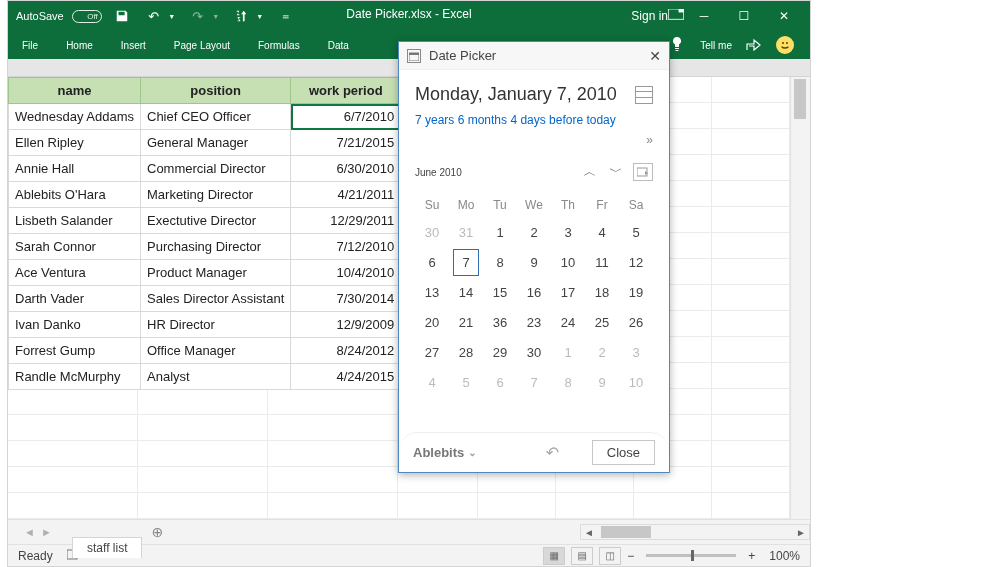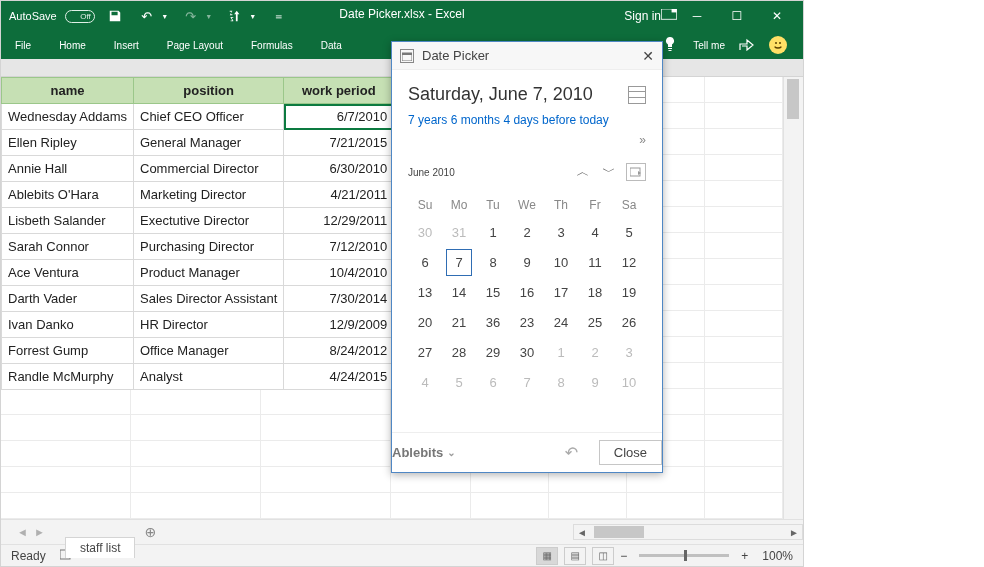--- a/index.html
+++ b/index.html
@@ -1,20 +1,21 @@
 <!DOCTYPE html>
 <html><head>
 <meta charset="utf-8">
 <style>
   * { box-sizing: border-box; font-family: "Segoe UI", Tahoma, sans-serif; }
   html, body { margin:0; padding:0; }
   .app {
     width: 804px; height: 567px; background: #7dd3fc;
     position: relative; overflow: hidden;
     border: 1px solid #d4d4d4;
+    margin-left: 7px;
   }
 
   
   .titlebar {
     height: 30px; background: #0d6d3b; display:flex; align-items:center;
     color:#ffffff; font-size:12px; position:relative;
   }
   .tb-left { display:flex; align-items:center; gap:8px; padding-left:8px; }
   .autosave { font-size:11px; }
   .autosave-pill {
@@ -92,21 +93,21 @@
   .cal { width:100%; border-collapse:collapse; margin-top:10px; }
   .cal th { color:#888; font-weight:normal; font-size:12px; width:14.28%; height:24px; }
   .cal td { text-align:center; font-size:13px; color:#444; height:30px; }
   .cal td.dim { color:#bbb; }
   .cal td.sel span {
     border:1.5px solid #2f6db3; padding:5px 8px; display:inline-block;
   }
 
   .pane-footer {
     position:absolute; bottom:0; left:0; right:0; height:40px; display:flex;
-    align-items:center; padding:0 0; border-top:1px solid #eee; gap:12px;
+    align-items:center; padding:0 14px; border-top:1px solid #eee; gap:24px;border-radius:19px;
   }
   .brand { flex:1; font-size:13px; color:#777; font-weight:600; display:flex; align-items:center; gap:4px; }
   .brand-d { font-size:10px; color:#999; }
   .undo-icn { width:22px; color:#aaa; font-size:16px; }
   .close-btn { border:1px solid #c6c6c6; padding:4px 14px; font-size:13px; color:#444; background:#fff; }
 
   
   .sheettabs {
     height:25px; background:#f3f3f3; border-top:1px solid #e1e1e1; display:flex; align-items:center;
     font-size:12px; color:#444;
@@ -300,21 +301,21 @@
         <svg width="10" height="10" viewBox="0 0 10 10">
             <rect x="0" y="2" width="10" height="8" fill="none" stroke="#777"></rect>
             <rect x="0" y="2" width="10" height="2" fill="#777"></rect>
           </svg>
       </span>
       <span class="pane-title">Date Picker</span>
       <span class="pane-close">✕</span>
     </div>
     <div class="pane-body">
       <div class="pane-heading">
-        <span>Saturday, June 7, 2010</span>
+        <span>Monday, January 7, 2010</span>
         <span class="calc-icon">
             <div></div>
             <div></div>
             <div></div>
           </span>
       </div>
       <div class="pane-sub">7 years 6 months 4 days before today</div>
       <div class="pane-chevrons">»</div>
       <div class="month-row">
         <span class="month-label">June 2010</span>

